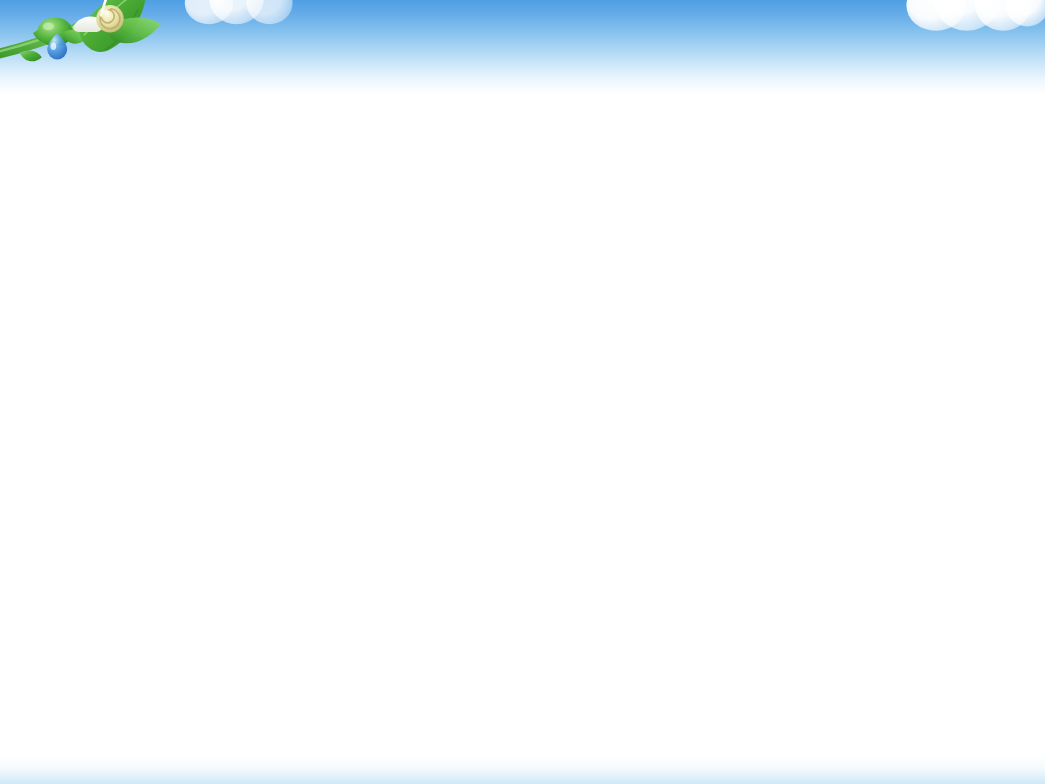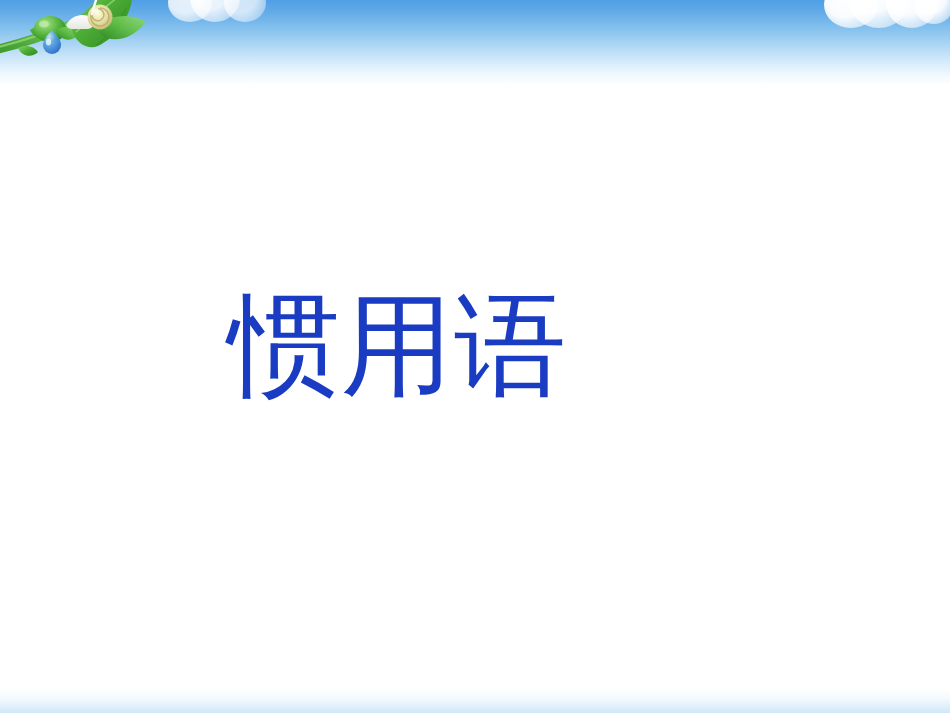--- a/index.html
+++ b/index.html
@@ -195,17 +195,16 @@
     <g>
       <path d="M 68 22 C 74 14, 86 13, 92 18 C 96 22, 94 28, 88 29 L 72 29 C 67 29, 65 25, 68 22 Z" fill="url(#bodyGrad)"></path>
       <circle cx="100" cy="17" r="12.5" fill="url(#shellGrad)"></circle>
       <path d="M 100 17 m 0 -9 a 9 9 0 1 1 -6.4 2.6 a 6 6 0 1 0 4.4 -1.8" fill="none" stroke="#B6AC66" stroke-width="1.5" opacity="0.85"></path>
       <path d="M 92 14 C 94 6, 96 0, 98 -6" stroke="#FAFAF0" stroke-width="2.4" fill="none" stroke-linecap="round"></path>
       <circle cx="98" cy="-6" r="2.1" fill="#2E2E2E"></circle>
       <ellipse cx="96" cy="11" rx="3.2" ry="2.2" fill="#FFFFFF" opacity="0.55"></ellipse>
     </g>
   </svg>
 
-  <div class="title">惯用语</div>
 
   <div class="bottom-band"></div>
 
 </div>
 
 </body></html>

